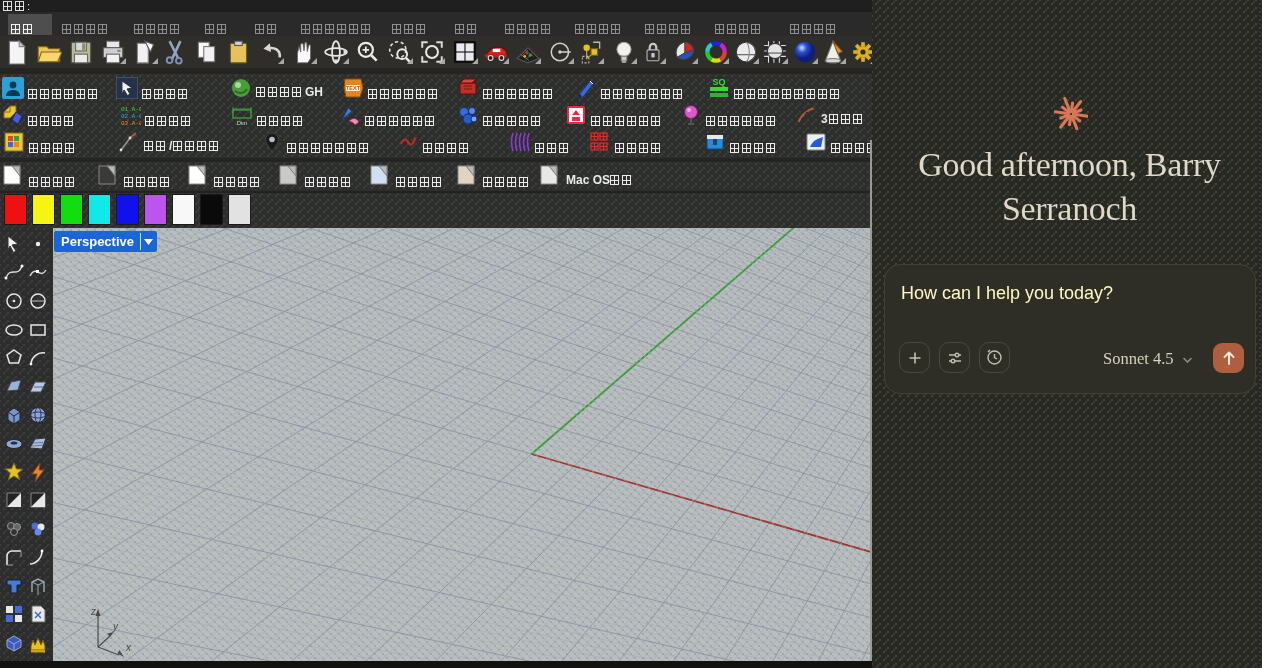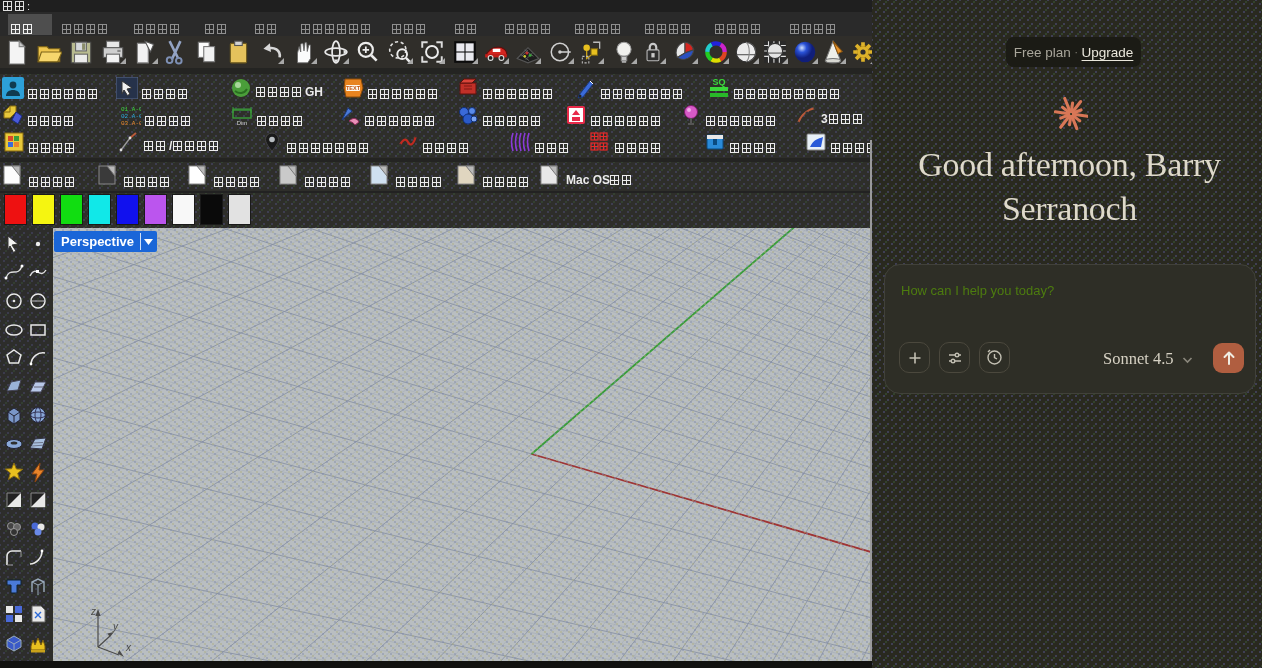--- a/index.html
+++ b/index.html
@@ -792,38 +792,37 @@
       <path d="M3 17v-4l2-6 2 5 3-7 3 7 2-5 2 6v4z" fill="#e8c01f" stroke="#7a5c10"></path>
       <rect x="3" y="17" width="14" height="2.5" fill="#c9a21a"></rect>
     </svg>
 
 <div class="abs" style="left:870px;top:140px;width:2px;height:528px;background:#9a9a9a"></div>
 
 <div class="abs" style="left:0;top:661px;width:1262px;height:7px;background:#121210"></div>
 
 <div class="abs" style="left:872px;top:0;width:390px;height:668px;background:#29291f"></div>
 <div class="abs dither" style="left:872px;top:0;width:390px;height:668px"></div>
-<div class="abs" style="left:1006px;top:37px;width:135px;height:30px;background:#1b1b15;border-radius:8px;display:flex;align-items:center;justify-content:center;font-size:13.5px;color:#a9a69b">Free plan&nbsp;<span style="font-size:10px;color:#8a877c">·</span>&nbsp;<span style="color:#e9e6db;text-decoration:underline;text-underline-offset:3px">Upgrade</span></div>
 <svg class="abs" style="left:1054px;top:97px" width="34" height="34" viewBox="0 0 32 32">
       <path d="M18.4 16.3L31.6 18.2" stroke="#d87757" stroke-width="2.9" stroke-linecap="round"></path>
       <path d="M17.9 17.5L24.3 22.5" stroke="#d87757" stroke-width="2.9" stroke-linecap="round"></path>
       <path d="M16.9 18.2L21.5 29.7" stroke="#d87757" stroke-width="2.9" stroke-linecap="round"></path>
       <path d="M15.7 18.4L14.6 26.1" stroke="#d87757" stroke-width="2.9" stroke-linecap="round"></path>
       <path d="M14.5 17.9L6.3 28.5" stroke="#d87757" stroke-width="2.9" stroke-linecap="round"></path>
       <path d="M13.8 16.9L6.3 19.9" stroke="#d87757" stroke-width="2.9" stroke-linecap="round"></path>
       <path d="M13.6 15.7L1.3 13.9" stroke="#d87757" stroke-width="2.9" stroke-linecap="round"></path>
       <path d="M14.1 14.5L8.0 9.7" stroke="#d87757" stroke-width="2.9" stroke-linecap="round"></path>
       <path d="M15.1 13.8L10.1 1.4" stroke="#d87757" stroke-width="2.9" stroke-linecap="round"></path>
       <path d="M16.3 13.6L17.5 5.6" stroke="#d87757" stroke-width="2.9" stroke-linecap="round"></path>
       <path d="M17.5 14.1L25.1 4.3" stroke="#d87757" stroke-width="2.9" stroke-linecap="round"></path>
       <path d="M18.2 15.1L25.5 12.2" stroke="#d87757" stroke-width="2.9" stroke-linecap="round"></path>
     </svg>
 <div class="abs" style="left:872px;top:143px;width:395px;text-align:center;font-family:'Liberation Serif',serif;font-size:34px;color:#ded9ca;line-height:44px;letter-spacing:-0.3px">Good afternoon, Barry<br>Serranoch</div>
 <div class="abs dither" style="left:884px;top:264px;width:372px;height:130px;background:#2e2e26;border:1px solid #41413a;border-radius:16px"></div>
-<div class="abs" style="left:901px;top:283px;font-size:13px;color:#4d7c0f">How can I help you today?</div>
+<div class="abs" style="left:901px;top:283px;font-size:18px;color:#fef9c3">How can I help you today?</div>
 <div class="abs" style="left:899px;top:342px;width:31px;height:31px;border:1px solid #4b483d;border-radius:10px;display:flex;align-items:center;justify-content:center">
       <svg width="16" height="16" viewBox="0 0 16 16">
         <path d="M8 2.5v11M2.5 8h11" stroke="#c2bfb2" stroke-width="1.6"></path>
       </svg>
     </div>
 <div class="abs" style="left:939px;top:342px;width:31px;height:31px;border:1px solid #4b483d;border-radius:10px;display:flex;align-items:center;justify-content:center">
       <svg width="16" height="16" viewBox="0 0 16 16">
         <path d="M2 5h12M2 11h12" stroke="#c2bfb2" stroke-width="1.4"></path>
         <circle cx="10" cy="5" r="1.8" fill="#2b2b24" stroke="#c2bfb2" stroke-width="1.4"></circle>
         <circle cx="6" cy="11" r="1.8" fill="#2b2b24" stroke="#c2bfb2" stroke-width="1.4"></circle>

